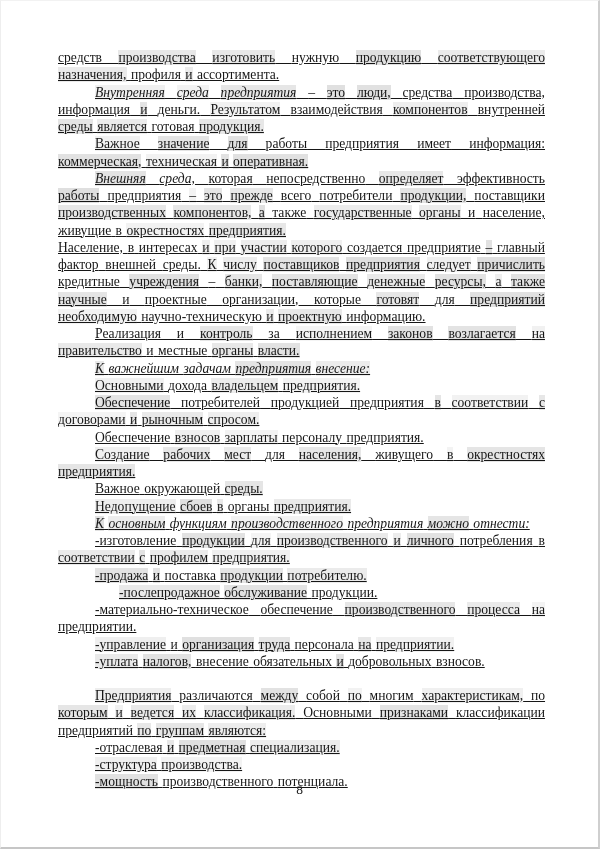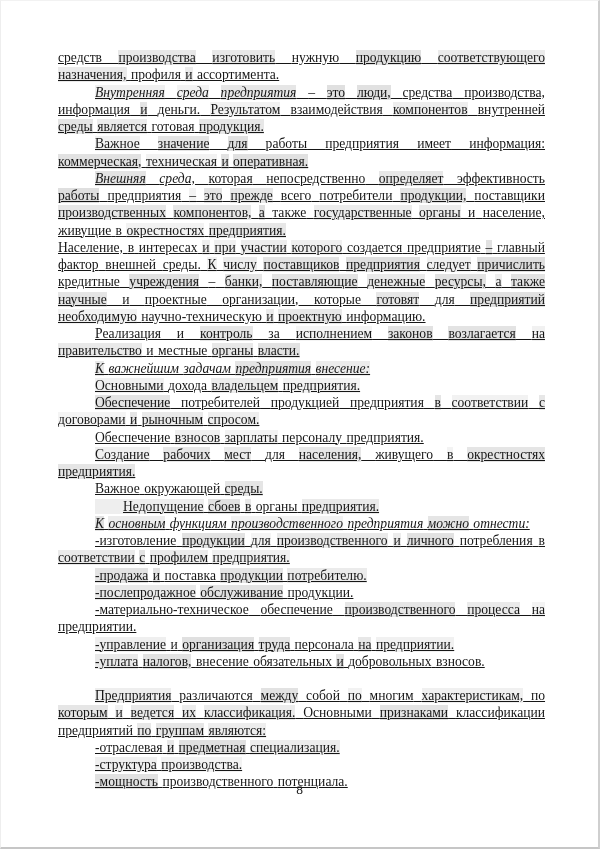--- a/index.html
+++ b/index.html
@@ -71,29 +71,29 @@
     <p class="para ind"><span class="lead"></span><span><span style="background-color: rgba(175, 175, 175, 0.18);">Основными</span> <span>дохода</span> <span style="background-color: rgba(175, 175, 175, 0.24);">владельцем</span> <span style="background-color: rgba(175, 175, 175, 0.15);">предприятия.</span></span></p>
 
     <p class="para ind"><span class="lead"></span><span><span style="background-color: rgba(175, 175, 175, 0.34);">Обеспечение</span> <span>потребителей</span> <span>продукцией</span> <span>предприятия</span> <span style="background-color: rgba(175, 175, 175, 0.32);">в</span> <span style="background-color: rgba(175, 175, 175, 0.16);">соответствии</span> <span style="background-color: rgba(175, 175, 175, 0.3);">с</span> <span style="background-color: rgba(175, 175, 175, 0.14);">договорами</span> <span style="background-color: rgba(175, 175, 175, 0.34);">и</span> <span style="background-color: rgba(175, 175, 175, 0.27);">рыночным</span> <span style="background-color: rgba(175, 175, 175, 0.21);">спросом.</span></span></p>
 
     <p class="para ind"><span class="lead"></span><span><span>Обеспечение</span> <span style="background-color: rgba(175, 175, 175, 0.19);">взносов</span> <span style="background-color: rgba(175, 175, 175, 0.15);">зарплаты</span> <span>персоналу</span> <span>предприятия.</span></span></p>
 
     <p class="para ind"><span class="lead"></span><span><span style="background-color: rgba(175, 175, 175, 0.19);">Создание</span> <span style="background-color: rgba(175, 175, 175, 0.3);">рабочих</span> <span style="background-color: rgba(175, 175, 175, 0.25);">мест</span> <span>для</span> <span style="background-color: rgba(175, 175, 175, 0.3);">населения,</span> <span>живущего</span> <span style="background-color: rgba(175, 175, 175, 0.15);">в</span> <span style="background-color: rgba(175, 175, 175, 0.32);">окрестностях</span> <span style="background-color: rgba(175, 175, 175, 0.33);">предприятия.</span></span></p>
 
     <p class="para ind"><span class="lead"></span><span><span>Важное</span> <span>окружающей</span> <span style="background-color: rgba(175, 175, 175, 0.33);">среды.</span></span></p>
 
-    <p class="para ind"><span class="lead"></span><span><span style="background-color: rgba(175, 175, 175, 0.21); padding-left: 28px;">Недопущение</span> <span style="background-color: rgba(175, 175, 175, 0.38);">сбоев</span> <span style="background-color: rgba(175, 175, 175, 0.28);">в</span> <span>органы</span> <span style="background-color: rgba(175, 175, 175, 0.26);">предприятия.</span></span></p>
+    <p class="para ind"><span class="lead"></span><span><span style="background-color: rgba(175, 175, 175, 0.21);">Недопущение</span> <span style="background-color: rgba(175, 175, 175, 0.38);">сбоев</span> <span style="background-color: rgba(175, 175, 175, 0.28);">в</span> <span>органы</span> <span style="background-color: rgba(175, 175, 175, 0.26);">предприятия.</span></span></p>
 
     <p class="para ind"><span class="lead"><span style="background-color: rgba(175, 175, 175, 0.38);">К</span> <span style="background-color: rgba(175, 175, 175, 0.24);">основным</span> <span>функциям</span> <span style="background-color: rgba(175, 175, 175, 0.16);">производственного</span> <span>предприятия</span> <span style="background-color: rgba(175, 175, 175, 0.33);">можно</span> <span>отнести:</span></span><span></span></p>
 
     <p class="para ind"><span class="lead"></span><span><span>-изготовление</span> <span style="background-color: rgba(175, 175, 175, 0.36);">продукции</span> <span style="background-color: rgba(175, 175, 175, 0.14);">для</span> <span style="background-color: rgba(175, 175, 175, 0.27);">производственного</span> <span style="background-color: rgba(175, 175, 175, 0.23);">и</span> <span style="background-color: rgba(175, 175, 175, 0.37);">личного</span> <span>потребления</span> <span>в</span> <span style="background-color: rgba(175, 175, 175, 0.26);">соответствии</span> <span style="background-color: rgba(175, 175, 175, 0.37);">с</span> <span style="background-color: rgba(175, 175, 175, 0.25);">профилем</span> <span style="background-color: rgba(175, 175, 175, 0.2);">предприятия.</span></span></p>
 
     <p class="para ind"><span class="lead"></span><span><span style="background-color: rgba(175, 175, 175, 0.35);">-продажа</span> <span style="background-color: rgba(175, 175, 175, 0.36);">и</span> <span>поставка</span> <span style="background-color: rgba(175, 175, 175, 0.33);">продукции</span> <span style="background-color: rgba(175, 175, 175, 0.25);">потребителю.</span></span></p>
 
-    <p class="para ind"><span class="lead"></span><span><span style="background-color: rgba(175, 175, 175, 0.27);">-послепродажное</span> <span style="background-color: rgba(175, 175, 175, 0.35);">обслуживание</span> <span>продукции.</span></span></p>
+    <p class="para ind"><span class="lead"></span><span><span style="background-color: rgba(175, 175, 175, 0.27); margin-left: 24px;">-послепродажное</span> <span style="background-color: rgba(175, 175, 175, 0.35);">обслуживание</span> <span>продукции.</span></span></p>
 
     <p class="para ind"><span class="lead"></span><span><span>-материально-техническое</span> <span>обеспечение</span> <span style="background-color: rgba(175, 175, 175, 0.31);">производственного</span> <span style="background-color: rgba(175, 175, 175, 0.26);">процесса</span> <span style="background-color: rgba(175, 175, 175, 0.15);">на</span> <span>предприятии.</span></span></p>
 
     <p class="para ind"><span class="lead"></span><span><span style="background-color: rgba(175, 175, 175, 0.2);">-управление</span> <span>и</span> <span style="background-color: rgba(175, 175, 175, 0.39);">организация</span> <span style="background-color: rgba(175, 175, 175, 0.33);">труда</span> <span>персонала</span> <span style="background-color: rgba(175, 175, 175, 0.3);">на</span> <span style="background-color: rgba(175, 175, 175, 0.18);">предприятии.</span></span></p>
 
     <p class="para ind"><span class="lead"></span><span><span style="background-color: rgba(175, 175, 175, 0.27);">-уплата</span> <span style="background-color: rgba(175, 175, 175, 0.37);">налогов,</span> <span>внесение</span> <span>обязательных</span> <span style="background-color: rgba(175, 175, 175, 0.35);">и</span> <span>добровольных</span> <span>взносов.</span></span></p>
 
     <p class="para ind gap"><span class="lead"></span><span><span style="background-color: rgba(175, 175, 175, 0.21);">Предприятия</span> <span>различаются</span> <span style="background-color: rgba(175, 175, 175, 0.36);">между</span> <span>собой</span> <span style="background-color: rgba(175, 175, 175, 0.17);">по</span> <span>многим</span> <span style="background-color: rgba(175, 175, 175, 0.19);">характеристикам,</span> <span>по</span> <span style="background-color: rgba(175, 175, 175, 0.31);">которым</span> <span style="background-color: rgba(175, 175, 175, 0.18);">и</span> <span style="background-color: rgba(175, 175, 175, 0.29);">ведется</span> <span style="background-color: rgba(175, 175, 175, 0.23);">их</span> <span style="background-color: rgba(175, 175, 175, 0.25);">классификация.</span> <span>Основными</span> <span style="background-color: rgba(175, 175, 175, 0.35);">признаками</span> <span>классификации</span> <span>предприятий</span> <span style="background-color: rgba(175, 175, 175, 0.29);">по</span> <span style="background-color: rgba(175, 175, 175, 0.31);">группам</span> <span style="background-color: rgba(175, 175, 175, 0.22);">являются:</span></span></p>
 
     <p class="para ind"><span class="lead"></span><span><span>-отраслевая</span> <span style="background-color: rgba(175, 175, 175, 0.3);">и</span> <span style="background-color: rgba(175, 175, 175, 0.39);">предметная</span> <span style="background-color: rgba(175, 175, 175, 0.22);">специализация.</span></span></p>

